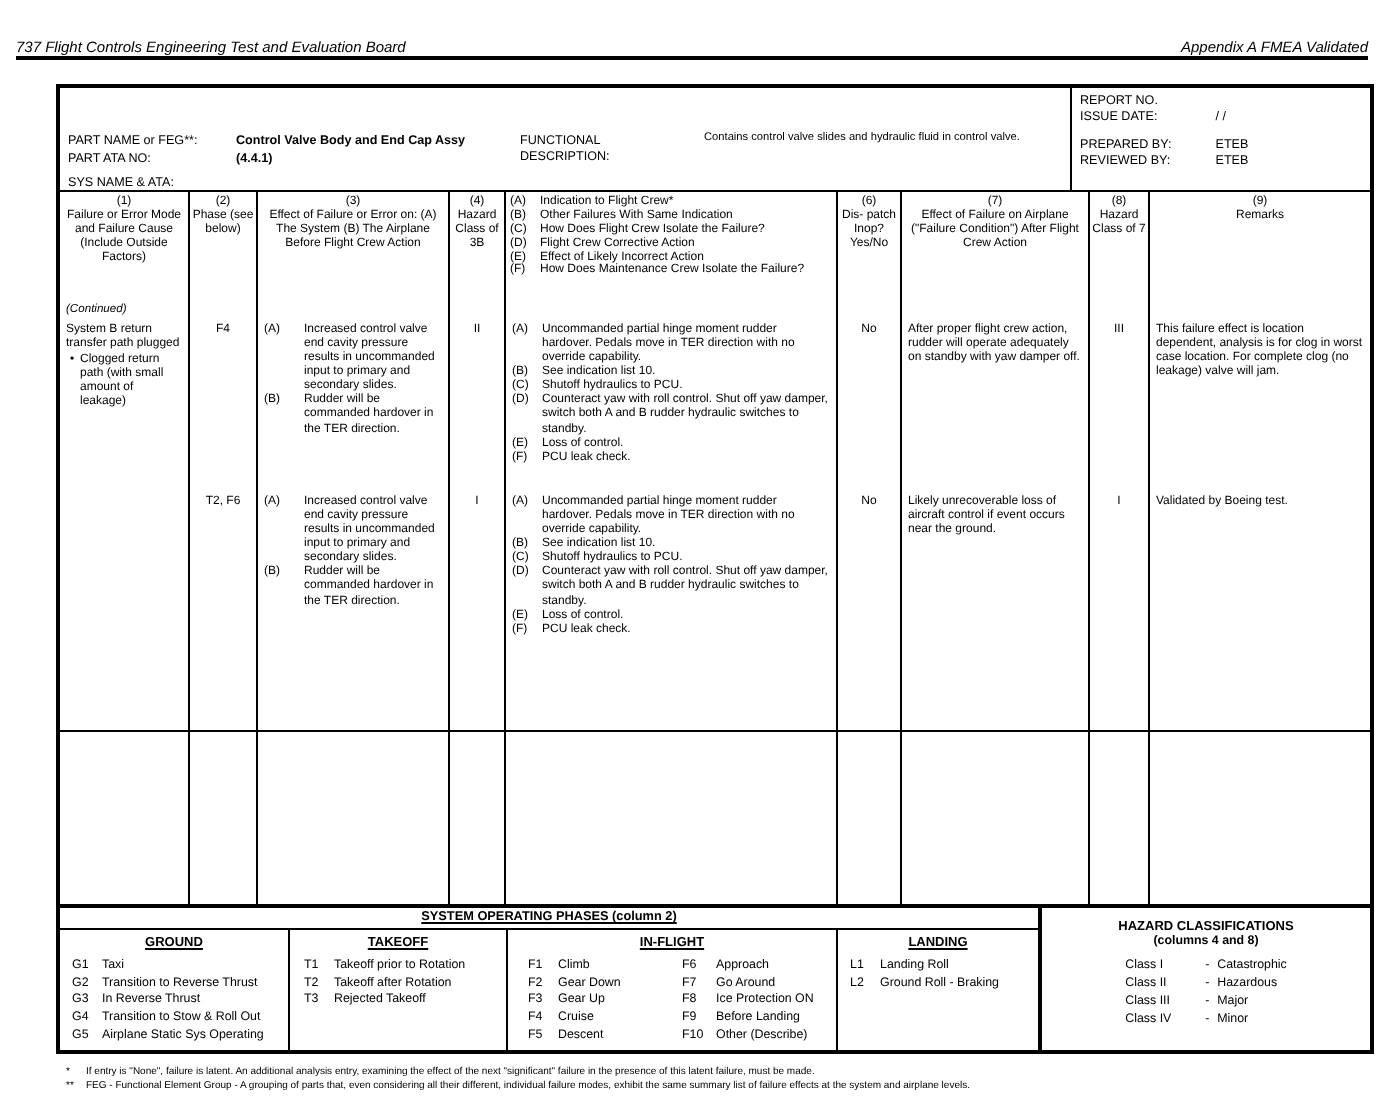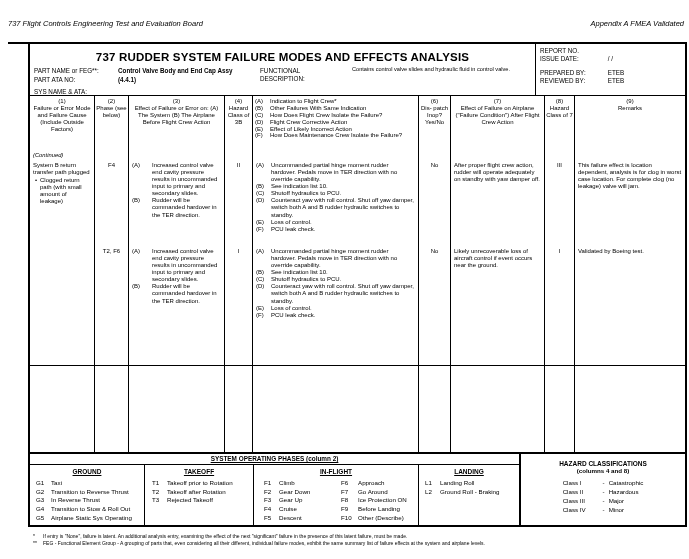--- a/index.html
+++ b/index.html
@@ -2,21 +2,21 @@
 <html><head>
 <meta charset="utf-8">
 <style>
   * { margin:0; padding:0; box-sizing:border-box; }
   body { background:#e8e8e8; font-family:"Liberation Sans", sans-serif; color:#000; }
   .page { position:relative; width:689px; height:559px; background:#fff; overflow:hidden; }
 
   
   .running-head { position:absolute; top:19px; left:8px; width:676px;
     display:flex; justify-content:space-between; font-size:7.5px; font-style:italic;
-    border-bottom:2px solid #000; padding-bottom:14px; }
+    border-bottom:2px solid #000; padding-bottom:0; }
 
   
   .frame { position:absolute; top:42px; left:28px; width:659px; height:485px;
     border:2px solid #000; display:flex; flex-direction:column; }
 
   
   .tb { height:52px; display:flex; flex:none; border-bottom:1.5px solid #000; }
   .tb-left { flex:1; position:relative; }
   .tb-title { position:absolute; top:7px; left:0; right:0; text-align:center;
     font-weight:bold; font-size:11.5px; letter-spacing:0.2px; }
@@ -93,21 +93,20 @@
 
 <div class="running-head">
   <span>737 Flight Controls Engineering Test and Evaluation Board</span>
   <span>Appendix A   FMEA Validated</span>
 </div>
 
 <div class="frame">
 
   <div class="tb">
     <div class="tb-left">
-      <div class="tb-title">737 RUDDER SYSTEM FAILURE MODES AND EFFECTS ANALYSIS</div>
       <div class="tb-row" style="top:23px;">
         <span>PART NAME or FEG**:</span>
         <span class="tb-val" style="top:0;">Control Valve Body and End Cap Assy</span>
       </div>
       <div class="tb-row" style="top:32px;">
         <span>PART ATA NO:</span>
         <span class="tb-val" style="top:0;">(4.4.1)</span>
       </div>
       <div class="tb-row" style="top:44px;">
         <span>SYS NAME &amp; ATA:</span>

